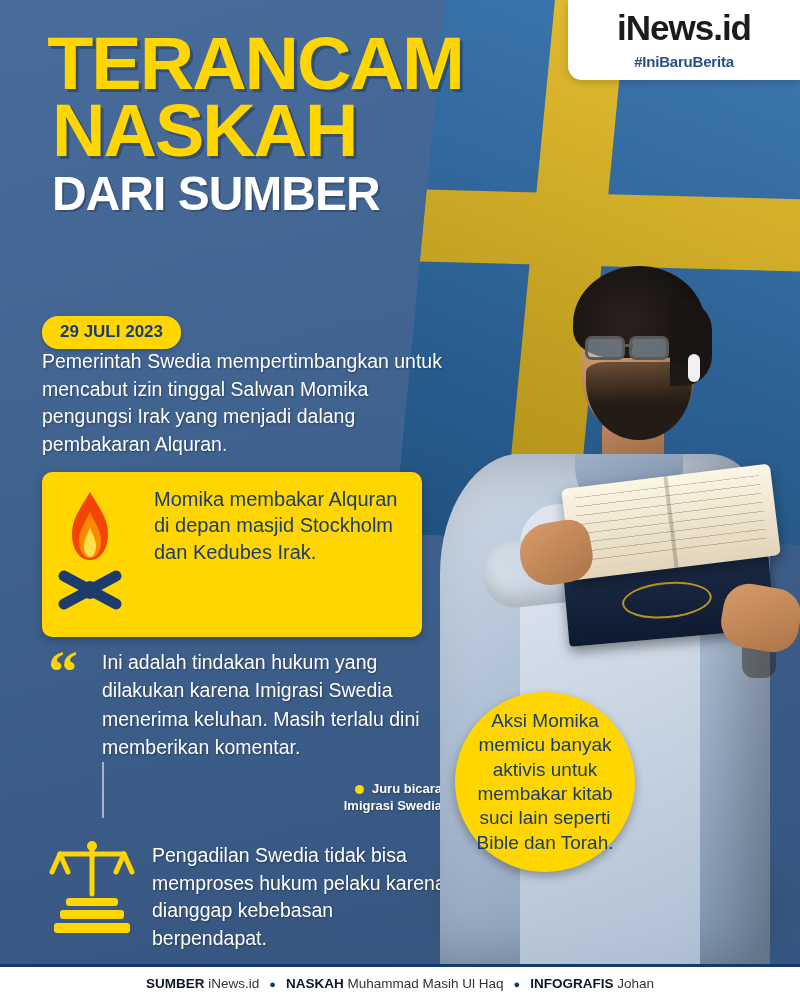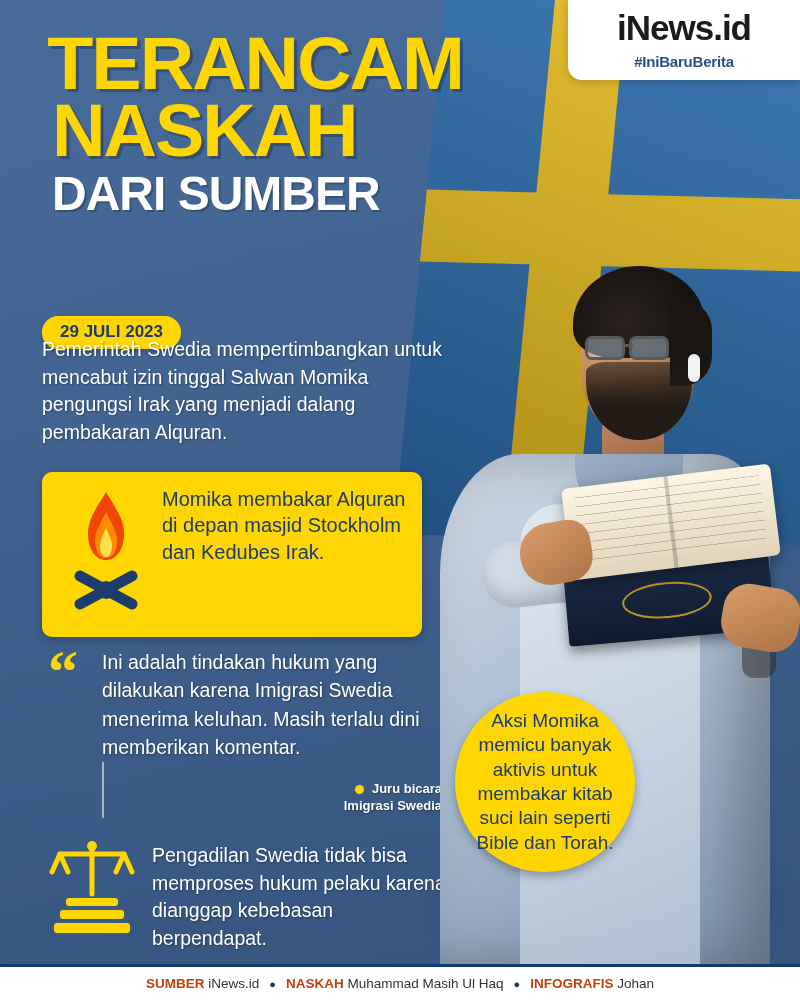--- a/index.html
+++ b/index.html
@@ -80,31 +80,31 @@
   .date-pill {
     position: absolute; left: 42px; top: 316px;
     background: #ffd600; color: #1c3c6e;
     font-weight: bold; font-size: 17px;
     padding: 6px 18px 7px; border-radius: 16px;
     box-shadow: 0 2px 4px rgba(0,0,0,.2);
   }
 
   
   .lead {
-    position: absolute; left: 42px; top: 336px; width: 400px;
+    position: absolute; left: 42px; top: 348px; width: 400px;
     color: #ffffff; font-size: 19.5px; line-height: 1.42;
     text-shadow: 1px 1px 2px rgba(0,0,0,.35);
   }
 
   
   .fact-card {
     position: absolute; left: 42px; top: 472px;
-    width: 380px; padding: 14px 16px 16px 18px;
+    width: 380px; padding: 14px 16px 16px 2px;
     background: #ffd600; border-radius: 10px;
-    display: flex; gap: 10px; align-items: flex-start;
+    display: flex; gap: 18px; align-items: flex-start;
     box-shadow: 0 3px 8px rgba(0,0,0,.25);
   }
   .fact-card .txt { color: #1c3c6e; font-size: 20px; line-height: 1.32; font-weight: normal; }
   .icon-fire { width: 92px; height: 135px; flex: 0 0 92px; }
 
   
   .quote-wrap { position: absolute; left: 42px; top: 648px; width: 400px; }
   .quote-mark {
     position: absolute; left: 6px; top: -6px;
     font-size: 60px; line-height: 1; color: #ffd600; font-weight: bold;
@@ -155,21 +155,21 @@
 
   
   .footer {
     position: absolute; left: 0; right: 0; bottom: 0; height: 36px;
     background: #ffffff;
     display: flex; align-items: center; justify-content: center; gap: 10px;
     font-size: 13.5px; color: #333;
     border-top: 3px solid #123a6b;
     z-index: 10;
   }
-  .footer b { color: #c2410c; }
+  .footer b { color: #0f172a; }
   .footer .sep { color:#123a6b; font-size: 11px; }
 
   
   .photo {
     position: absolute; right: 0; bottom: 36px;
     width: 430px; height: 760px; z-index: 4;
     filter: saturate(1.05);
   }
   .ph { position:absolute; }
   

